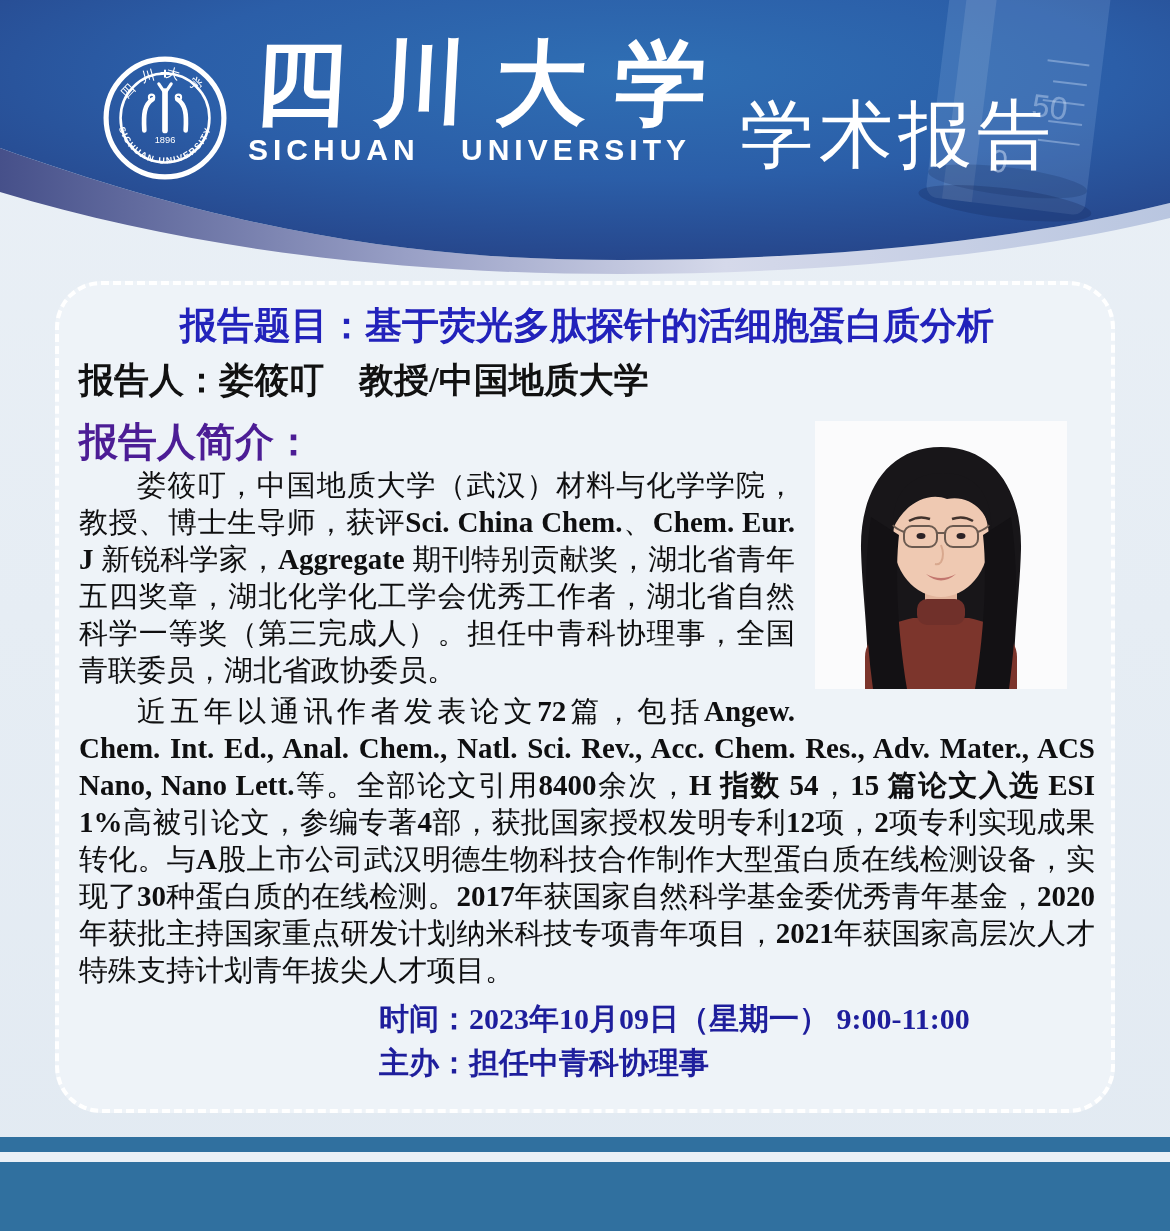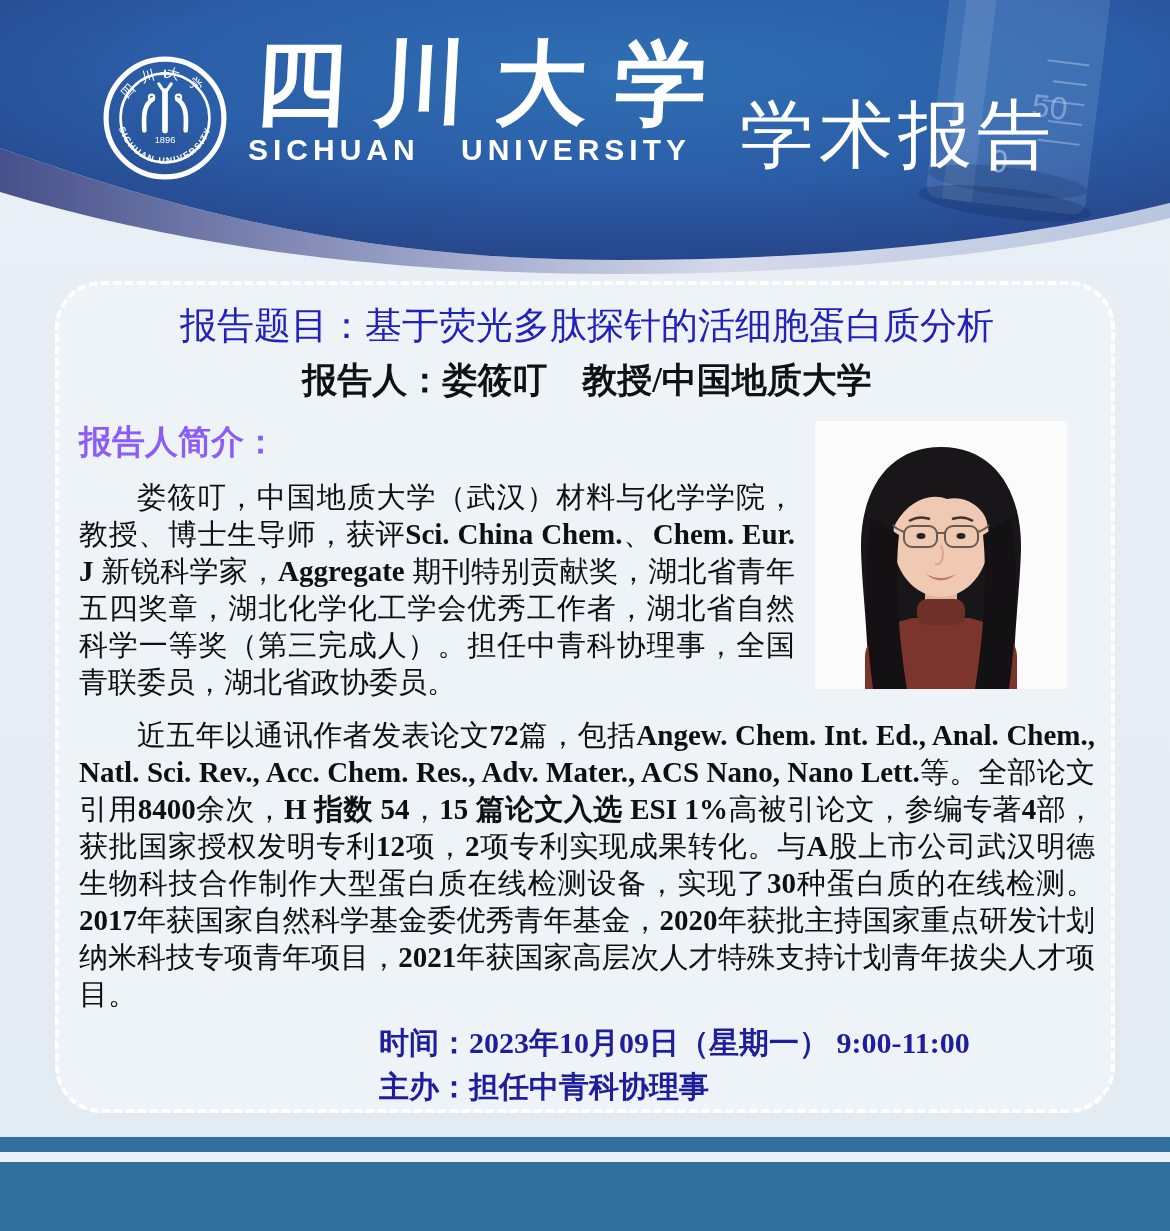--- a/index.html
+++ b/index.html
@@ -27,26 +27,26 @@
     position:absolute;left:740px;top:86px;color:#fff;
     font-family:"Liberation Sans","DejaVu Sans",sans-serif;
     font-size:74px;font-weight:400;letter-spacing:5px;white-space:nowrap;
   }
   
   .panel{
     position:absolute;left:55px;top:281px;width:1060px;height:832px;
     box-sizing:border-box;border:4px dashed #ffffff;border-radius:46px;
     background:#eef3f8;padding:18px 16px 0 20px;overflow:hidden;
   }
-  .title1{text-align:center;font-size:37px;font-weight:normal;color:#2222bb;line-height:46px;}
-  .title2{text-align:center;font-size:35px;font-weight:bold;color:#111111;line-height:44px;margin-top:10px;}
+  .title1{text-align:center;font-size:37px;font-weight:bold;color:#2222bb;line-height:46px;}
+  .title2{font-size:35px;font-weight:bold;color:#111111;line-height:44px;margin-top:10px;}
   .bio{margin-top:18px;}
   .photo{float:right;width:252px;height:268px;margin:0 28px 8px 20px;}
-  .bio-heading{font-size:33px;font-weight:bold;color:#8b5cf6;line-height:42px;}
-  .bio-p{margin:16px 0 0 0;font-size:29px;line-height:37px;text-align:justify;text-indent:2em;color:#0f0f10;}
+  .bio-heading{font-size:39px;font-weight:bold;color:#4c1d95;line-height:42px;}
+  .bio-p{margin:4px 0 0 0;font-size:29px;line-height:37px;text-align:justify;text-indent:2em;color:#0f0f10;}
   .bio-p b{font-family:"Liberation Serif","DejaVu Serif",serif;}
   .details{margin:8px 0 0 300px;color:#1e1e9c;font-weight:bold;font-size:30px;line-height:44px;}
   .detail-row{white-space:nowrap;}
   
   .stripe-thin{position:absolute;left:0;top:1137px;width:1170px;height:15px;background:#30709f;}
   .stripe-gap{position:absolute;left:0;top:1152px;width:1170px;height:10px;background:#eaf0f6;}
   .stripe-thick{position:absolute;left:0;top:1162px;width:1170px;height:69px;background:#30709f;}
 </style>
 </head>
 <body>

